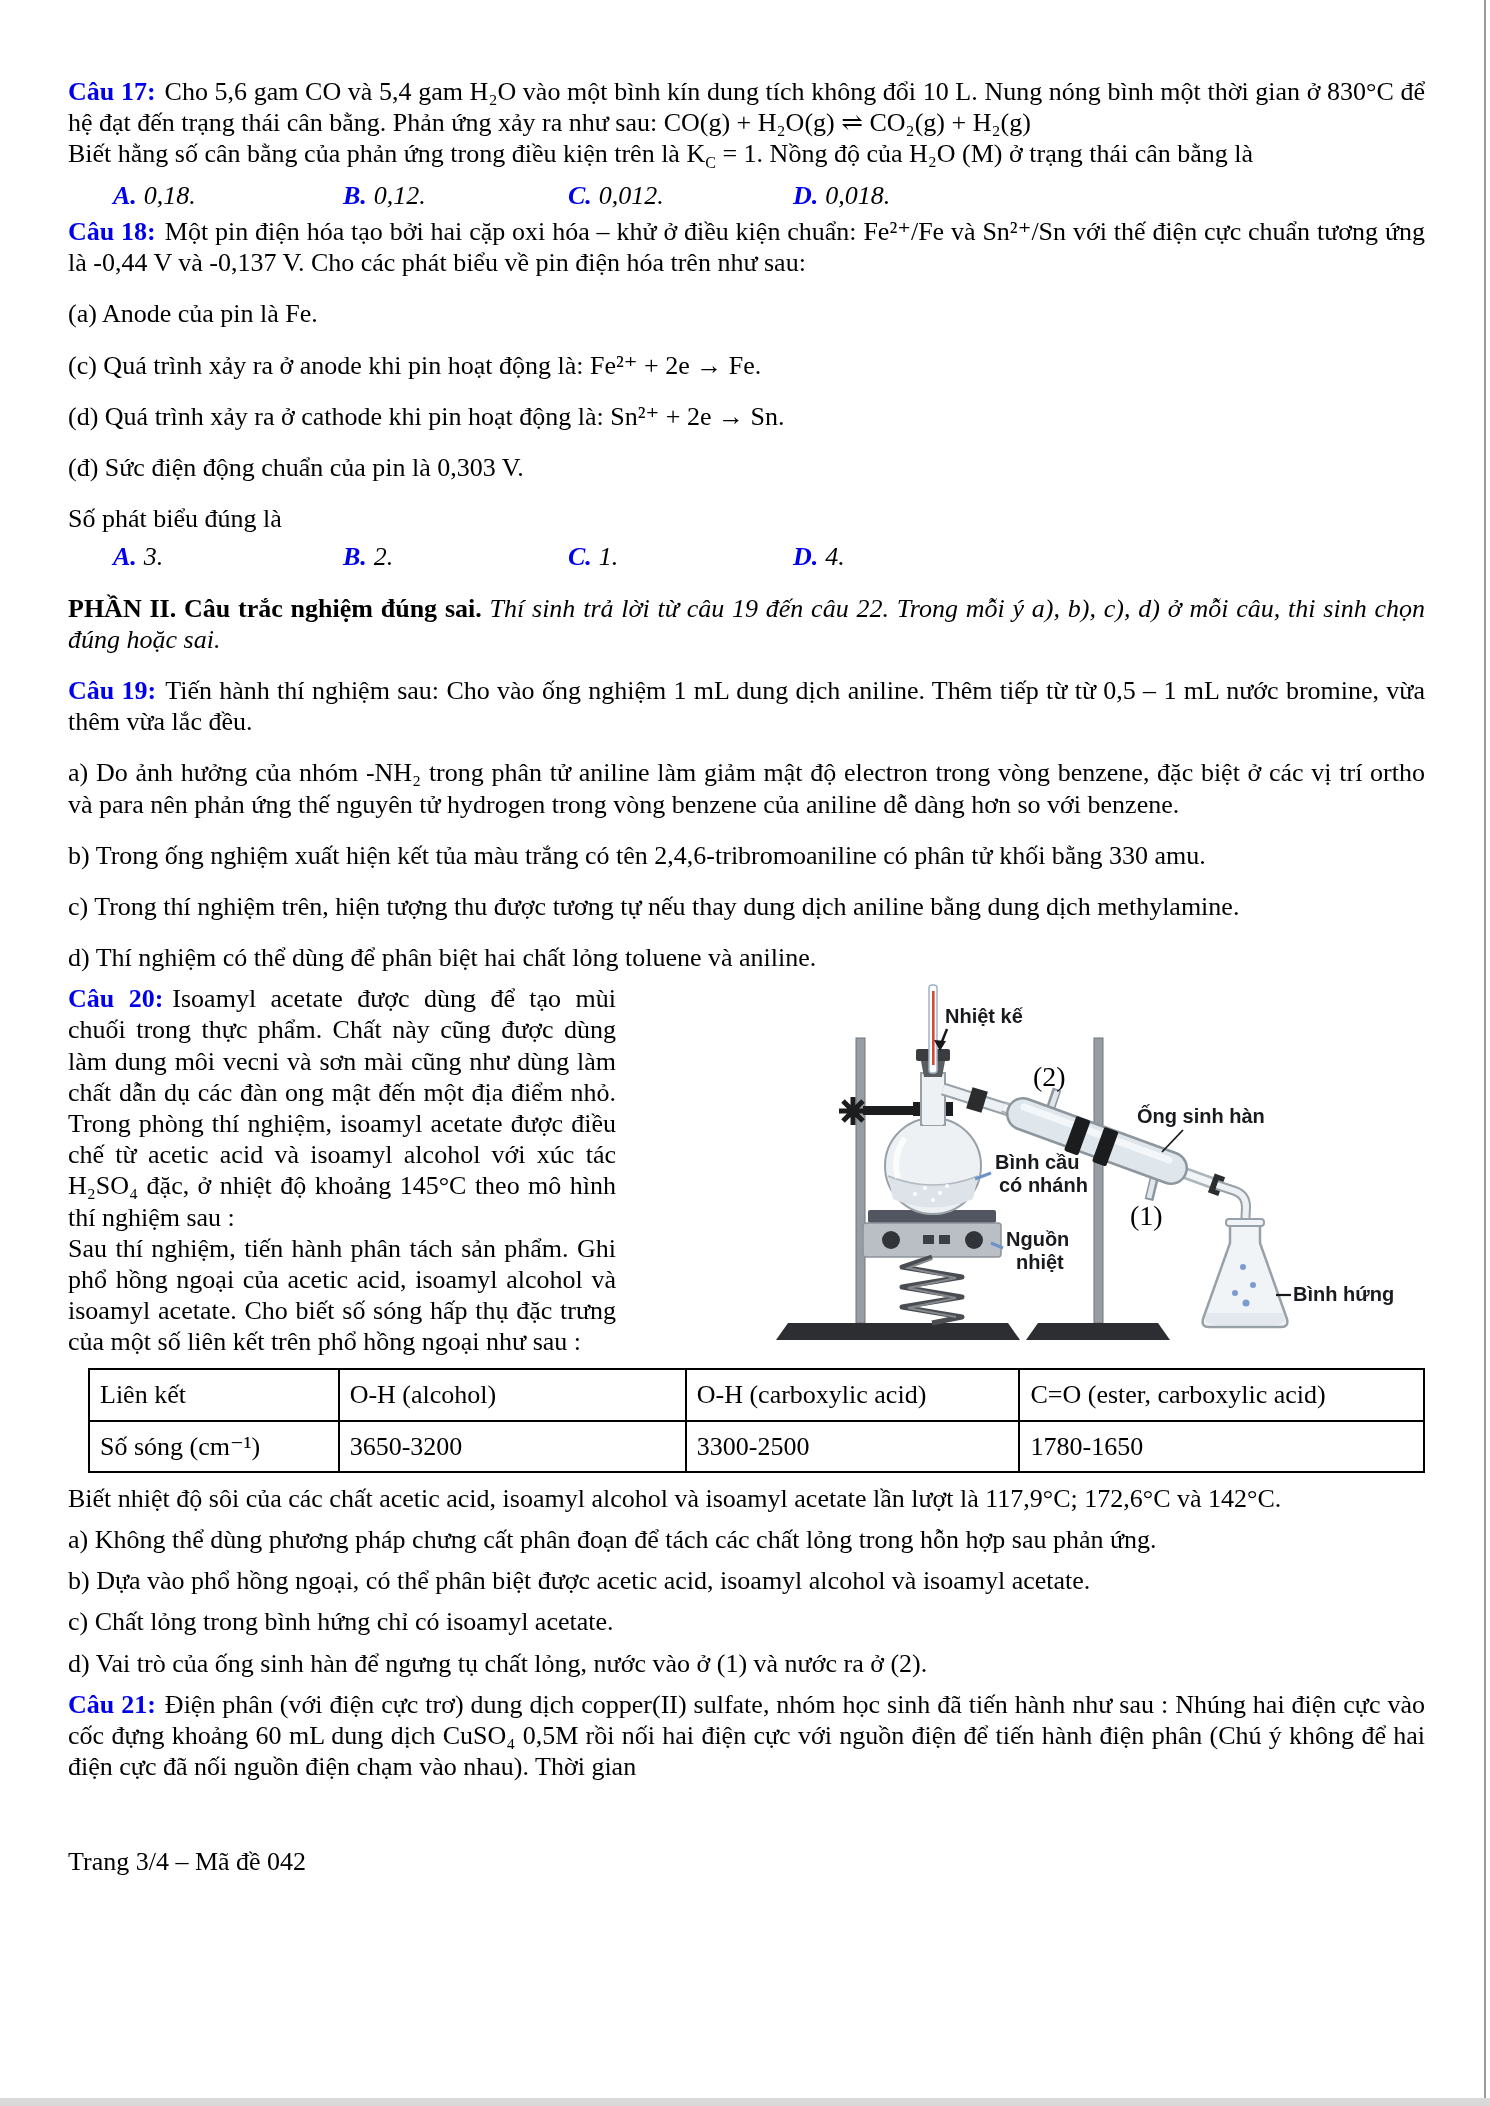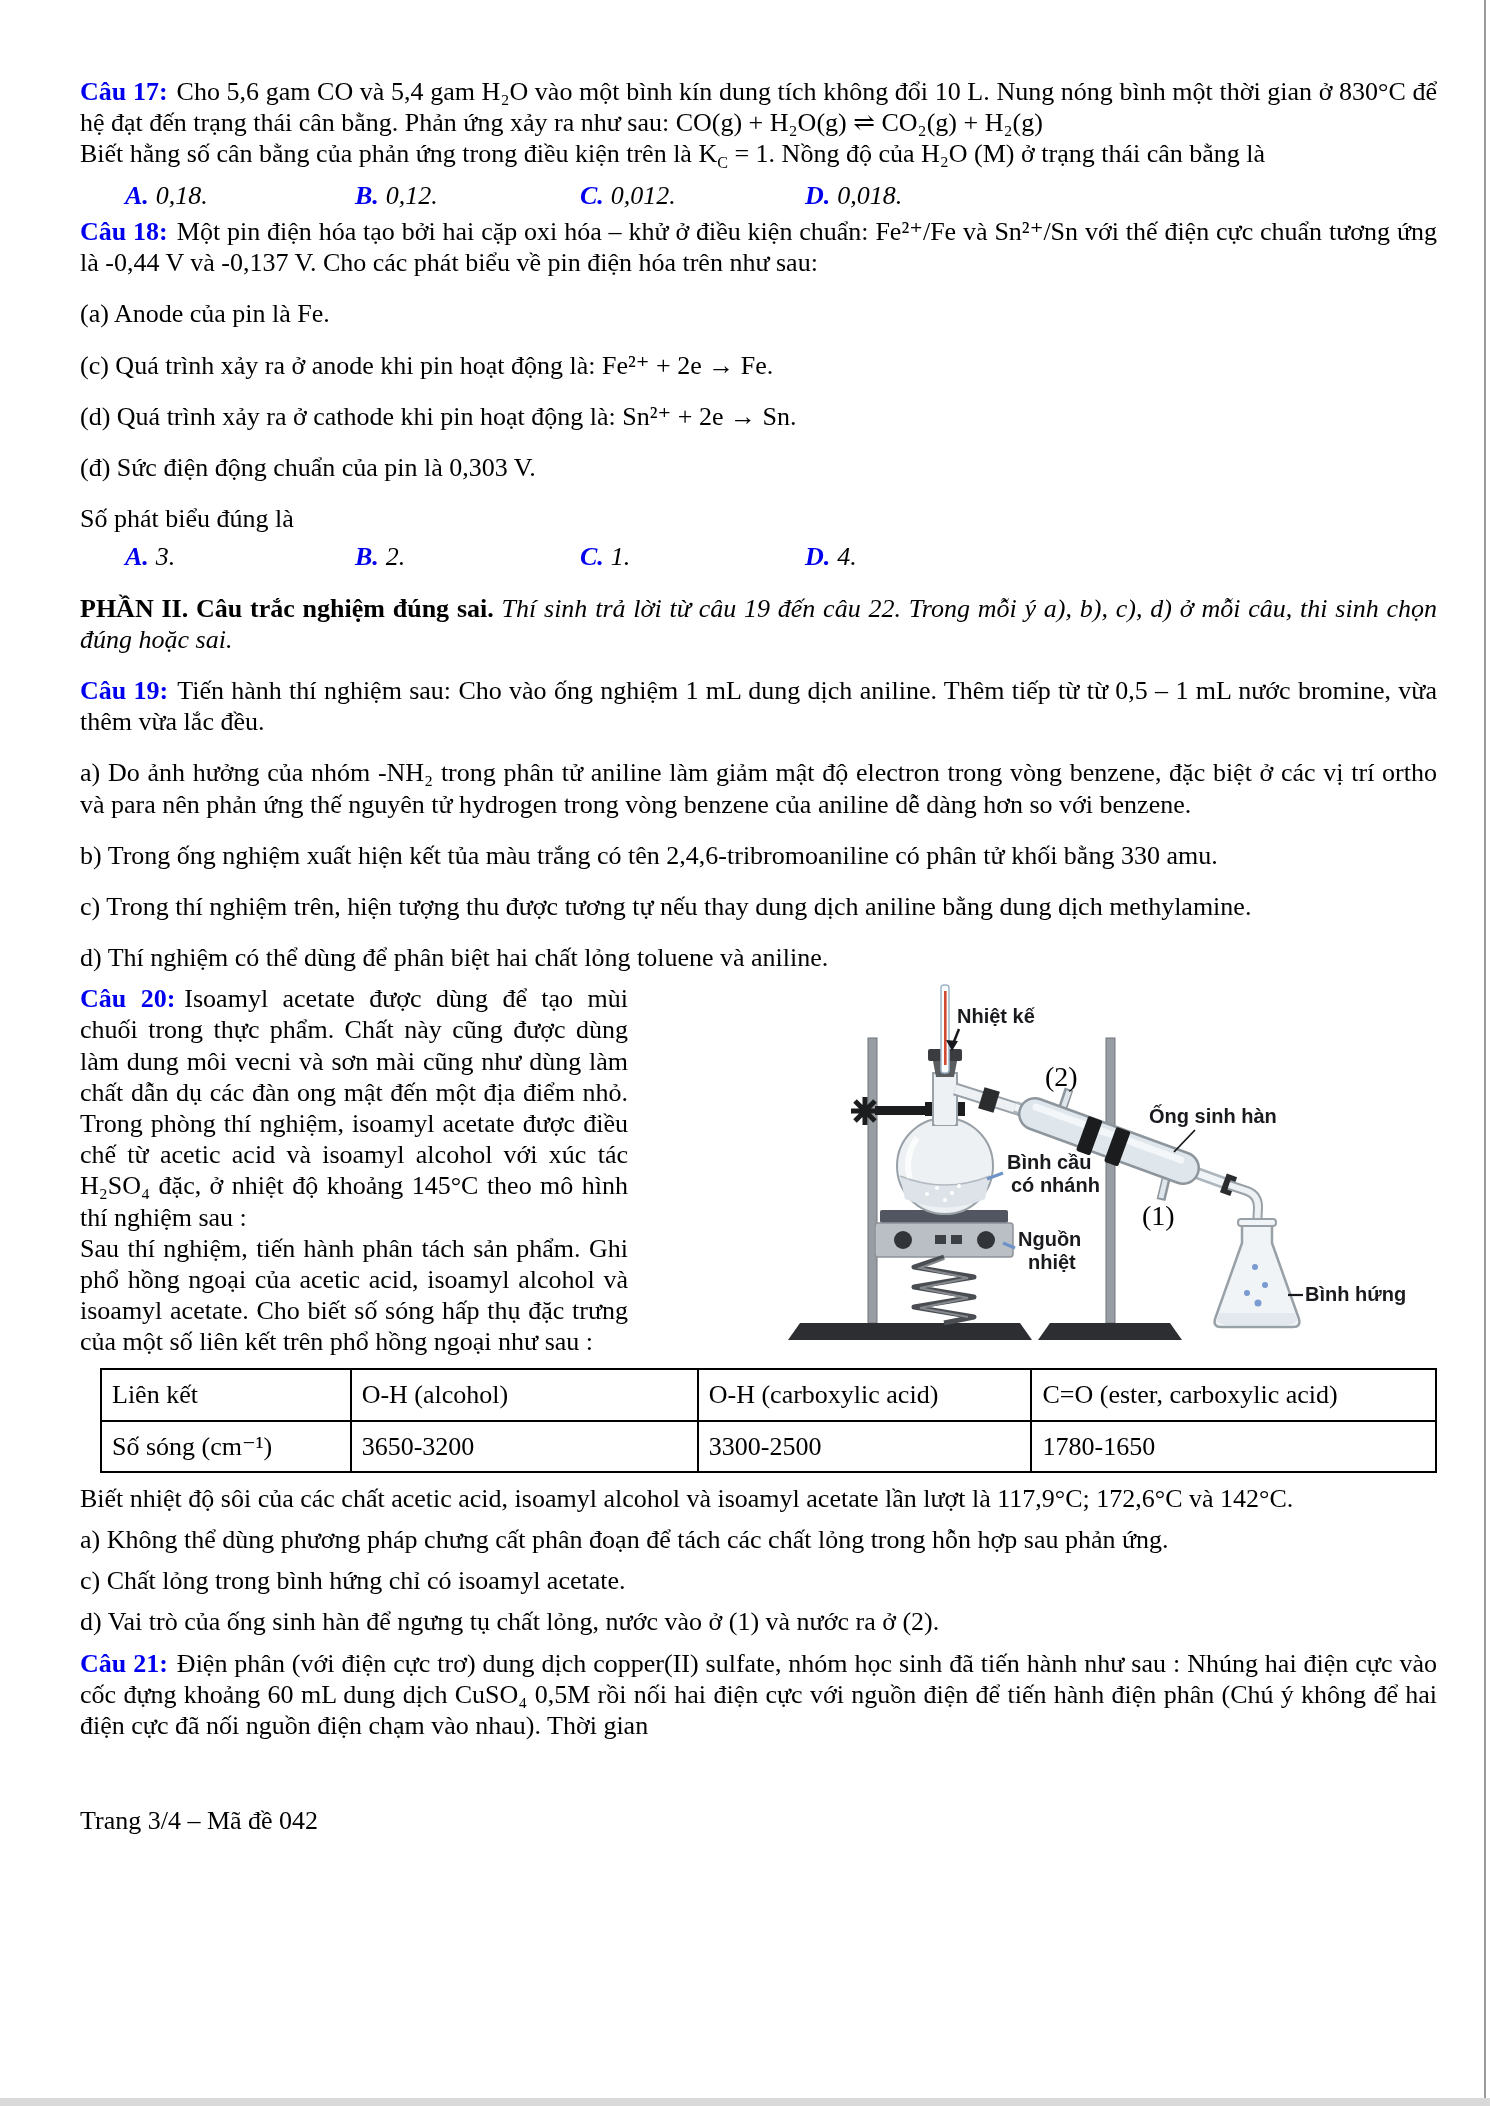--- a/index.html
+++ b/index.html
@@ -1,20 +1,20 @@
 <!DOCTYPE html>
 <html><head>
 <meta charset="utf-8">
 <style>
   html,body{margin:0;padding:0;}
   body{
     width:1490px;height:2106px;background:#ffffff;position:relative;overflow:hidden;
     font-family:"Liberation Serif","DejaVu Serif",serif;font-size:26px;line-height:1.2;color:#000;
   }
-  .content{position:absolute;left:80px;top:76px;width:1357px;text-align:justify;}
+  .content{position:absolute;left:68px;top:76px;width:1357px;text-align:justify;}
   p{margin:0;}
   .mt8{margin-top:20px;}
   .mt10{margin-top:10px;}
   .blue{color:#0000ee;font-weight:bold;}
   .qlabel{margin-right:9px;}
   .bold{font-weight:bold;}
   .italic{font-style:italic;}
   sub{font-size:0.62em;}
   .opts{display:grid;grid-template-columns:230px 225px 225px auto;padding-left:45px;margin:7px 0 5px 0;}
   .opt{white-space:nowrap;font-style:italic;}
@@ -208,20 +208,21 @@
       <td class="l">Số sóng (cm⁻¹)</td>
       <td>3650-3200</td>
       <td>3300-2500</td>
       <td>1780-1650</td>
     </tr>
   </tbody>
     </table>
 
   <p class="mt10">Biết nhiệt độ sôi của các chất acetic acid, isoamyl alcohol và isoamyl acetate lần lượt là 117,9°C; 172,6°C và 142°C.</p>
   <p class="mt10">a) Không thể dùng phương pháp chưng cất phân đoạn để tách các chất lỏng trong hỗn hợp sau phản ứng.</p>
+  <p class="mt10">b) Dựa vào phổ hồng ngoại, có thể phân biệt được acetic acid, isoamyl alcohol và isoamyl acetate.</p>
   <p class="mt10">c) Chất lỏng trong bình hứng chỉ có isoamyl acetate.</p>
   <p class="mt10">d) Vai trò của ống sinh hàn để ngưng tụ chất lỏng, nước vào ở (1) và nước ra ở (2).</p>
 
   <p class="mt10"><span class="blue qlabel">Câu 21:</span><span>Điện phân (với điện cực trơ) dung dịch copper(II) sulfate, nhóm học sinh đã tiến hành như sau : Nhúng hai điện cực vào cốc đựng khoảng 60 mL dung dịch CuSO₄ 0,5M rồi nối hai điện cực với nguồn điện để tiến hành điện phân (Chú ý không để hai điện cực đã nối nguồn điện chạm vào nhau). Thời gian</span></p>
 
   <div class="footer">Trang 3/4 – Mã đề 042</div>
 
 </div>
 
 <div class="right-edge"></div>

